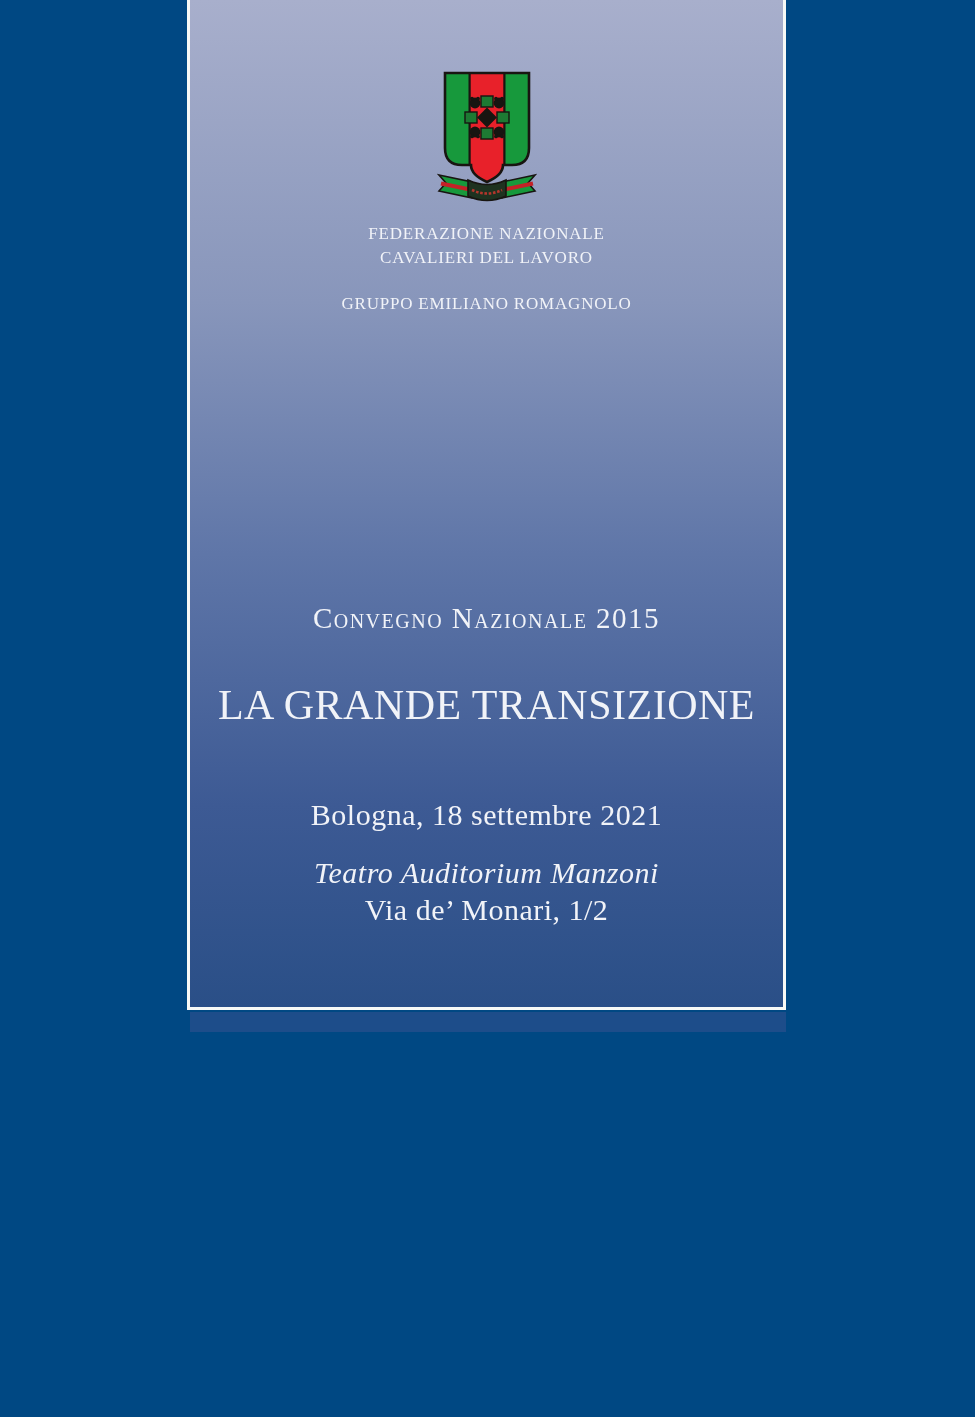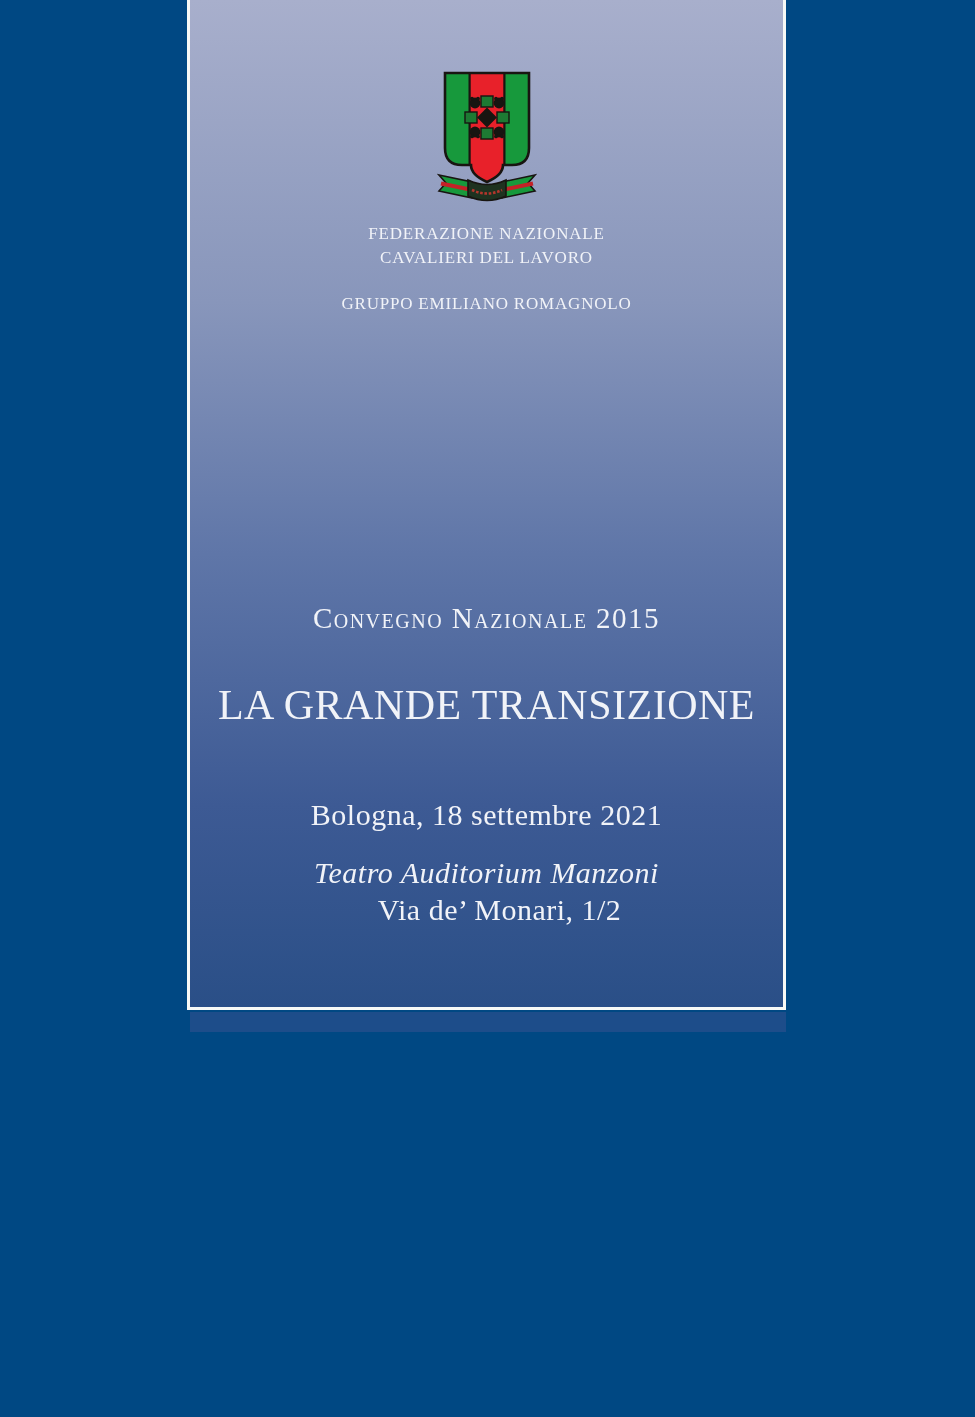--- a/index.html
+++ b/index.html
@@ -77,21 +77,20 @@
   .venue-name {
     top: 856px;
     font-size: 30px;
     letter-spacing: 0.5px;
     font-style: italic;
   }
   .venue-address {
     top: 893px;
     font-size: 30px;
     letter-spacing: 0.5px;
-    padding-left: 13px;
   }
 </style>
 </head>
 <body>
 
 <div class="page">
 
   <div class="panel">
 
     <div class="emblem">

